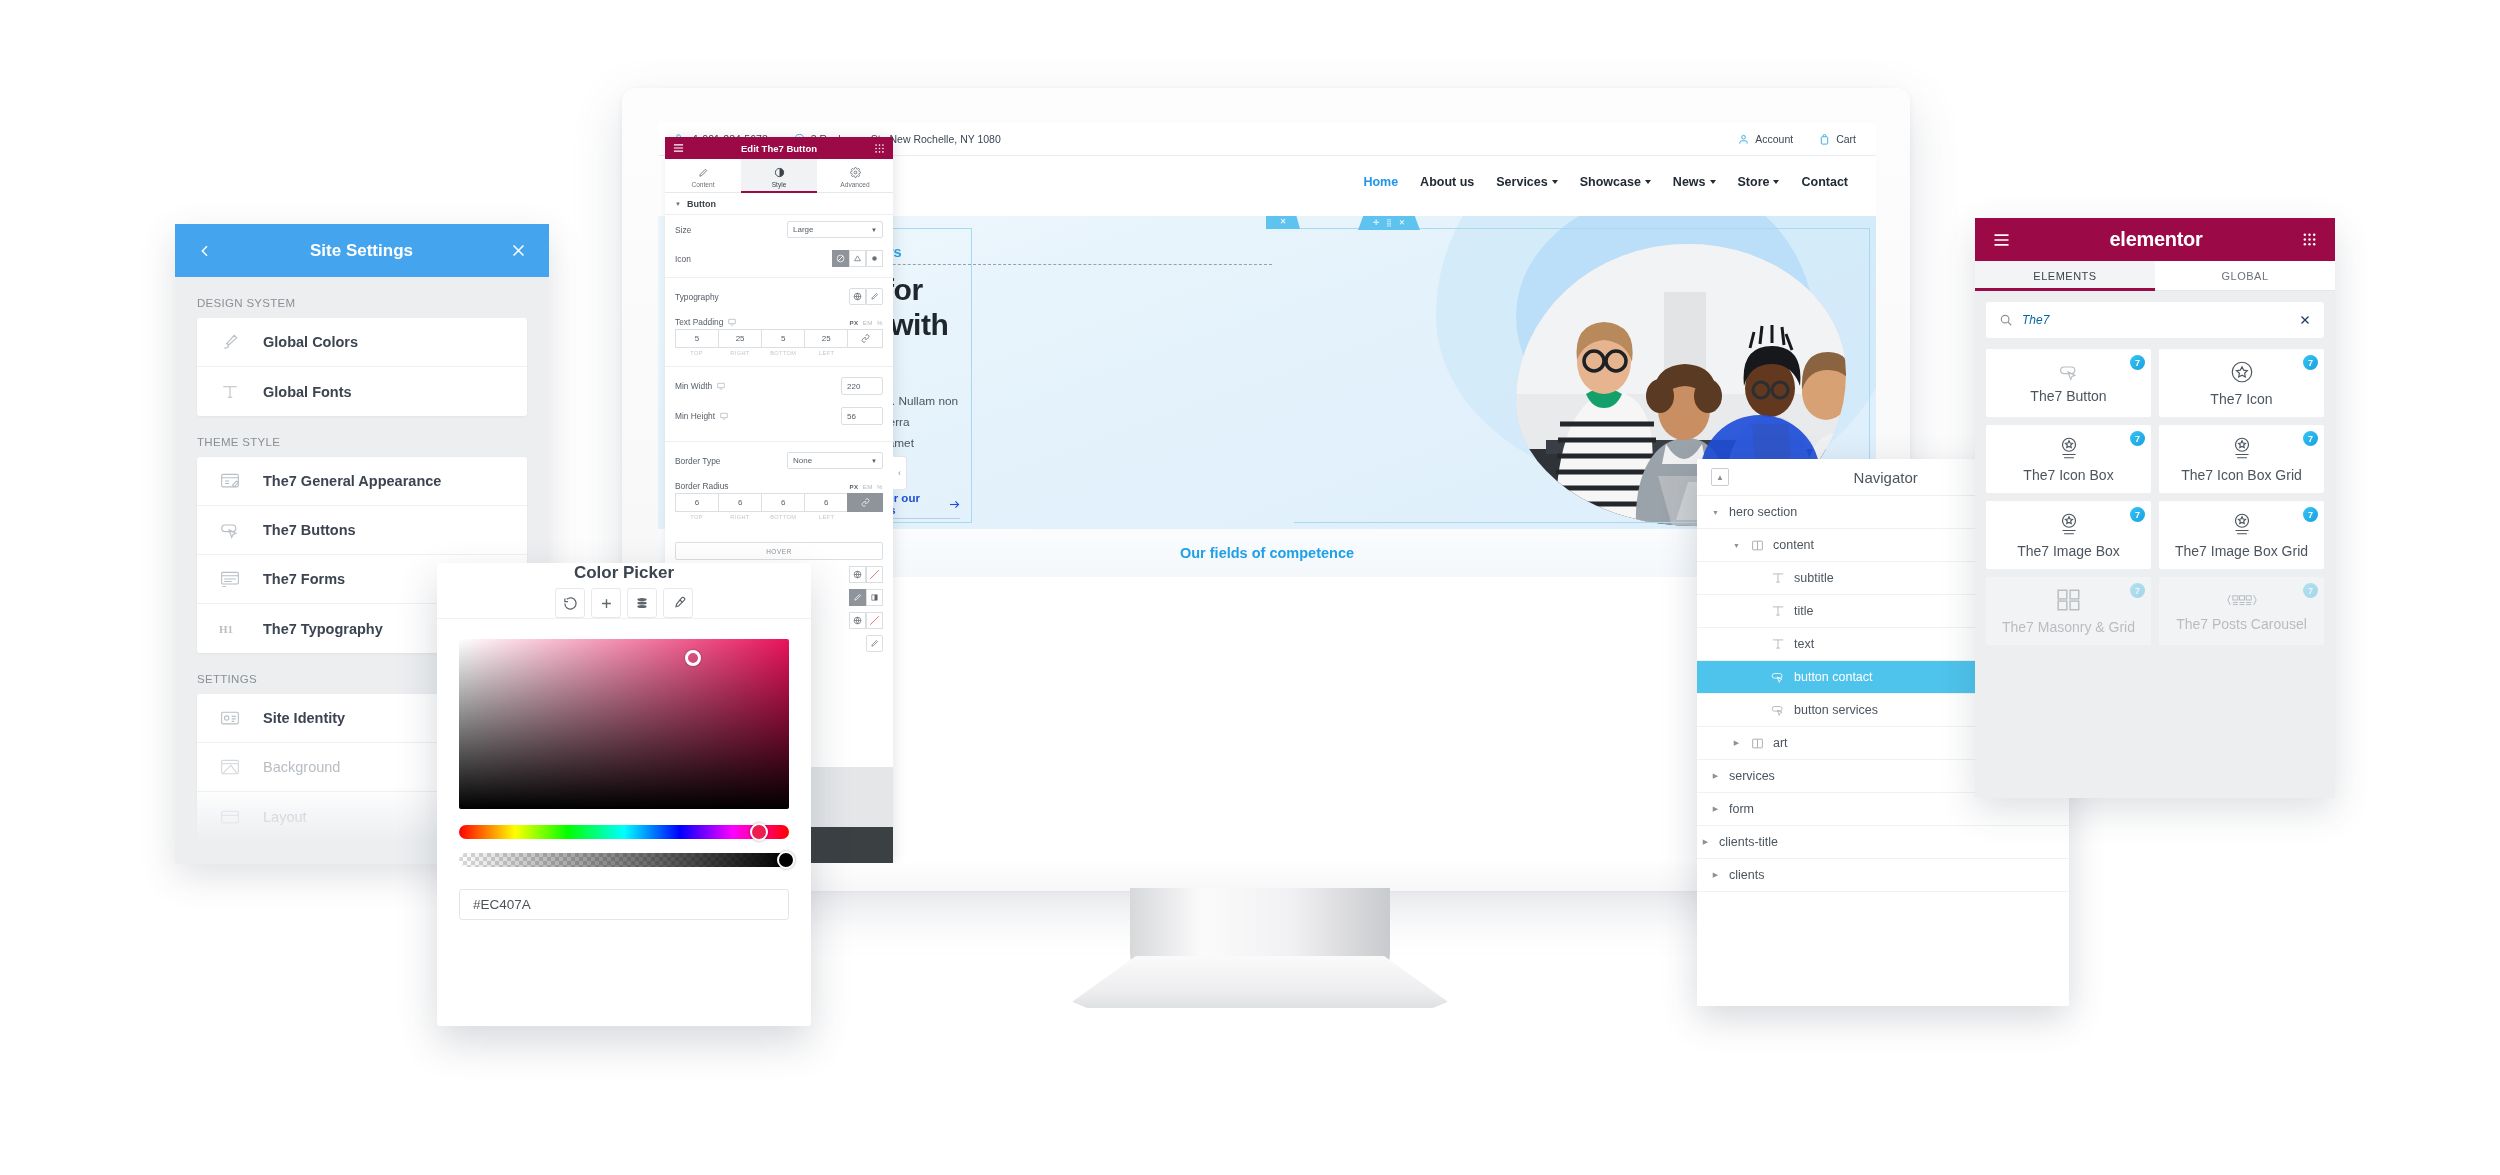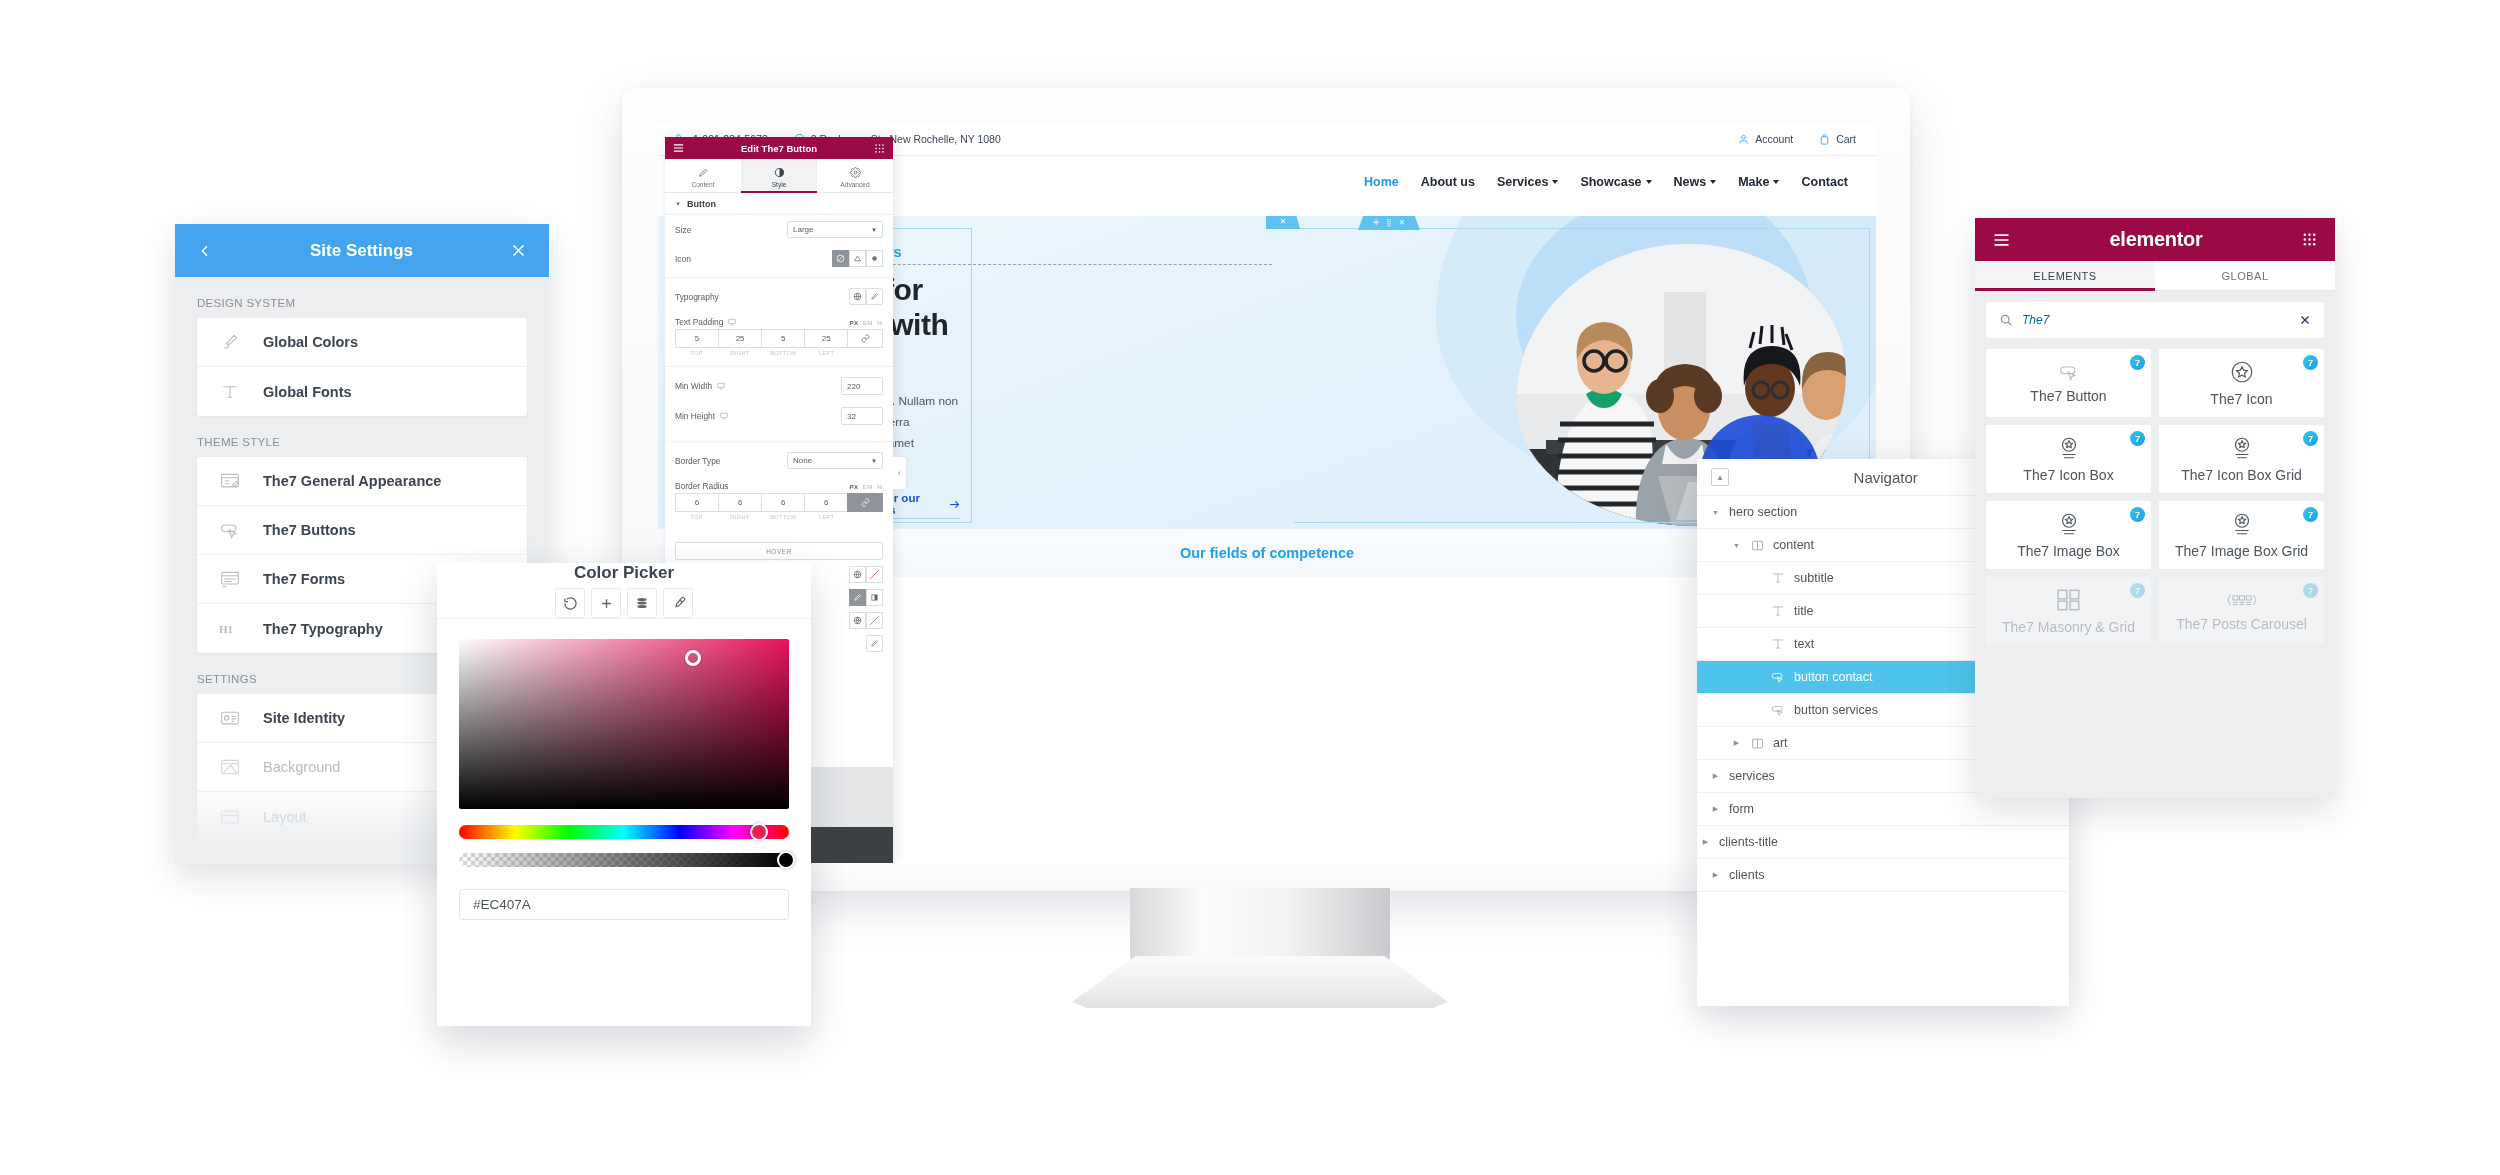--- a/index.html
+++ b/index.html
@@ -301,21 +301,21 @@
             </div>
             <div class="mi">
               <span>Showcase</span>
               <span class="caret"></span>
             </div>
             <div class="mi">
               <span>News</span>
               <span class="caret"></span>
             </div>
             <div class="mi">
-              <span>Make</span>
+              <span>Store</span>
               <span class="caret"></span>
             </div>
             <div class="mi">
               <span>Contact</span>
             </div>
           </div>
       </div>
 
       <div class="hero">
         <div class="hero-blob1"></div>
@@ -576,21 +576,21 @@
         <div class="num-field">220</div>
       </div>
       <div class="ep-row">
         <span class="lbl">
           <span>Min Height</span>
           <svg width="8" height="8" viewBox="0 0 24 24" fill="none" stroke="#a8aeb3" stroke-width="2">
               <rect x="2" y="4" width="20" height="13" rx="1"></rect>
               <path d="M8 21h8"></path>
             </svg>
         </span>
-        <div class="num-field">32</div>
+        <div class="num-field">56</div>
       </div>
 
       <div class="ep-divider" style="margin-top:10px"></div>
 
       <div class="ep-row">
         <span class="lbl">Border Type</span>
         <div class="ep-select">
           <span>None</span>
           <span style="font-size:6px">▼</span>
         </div>

